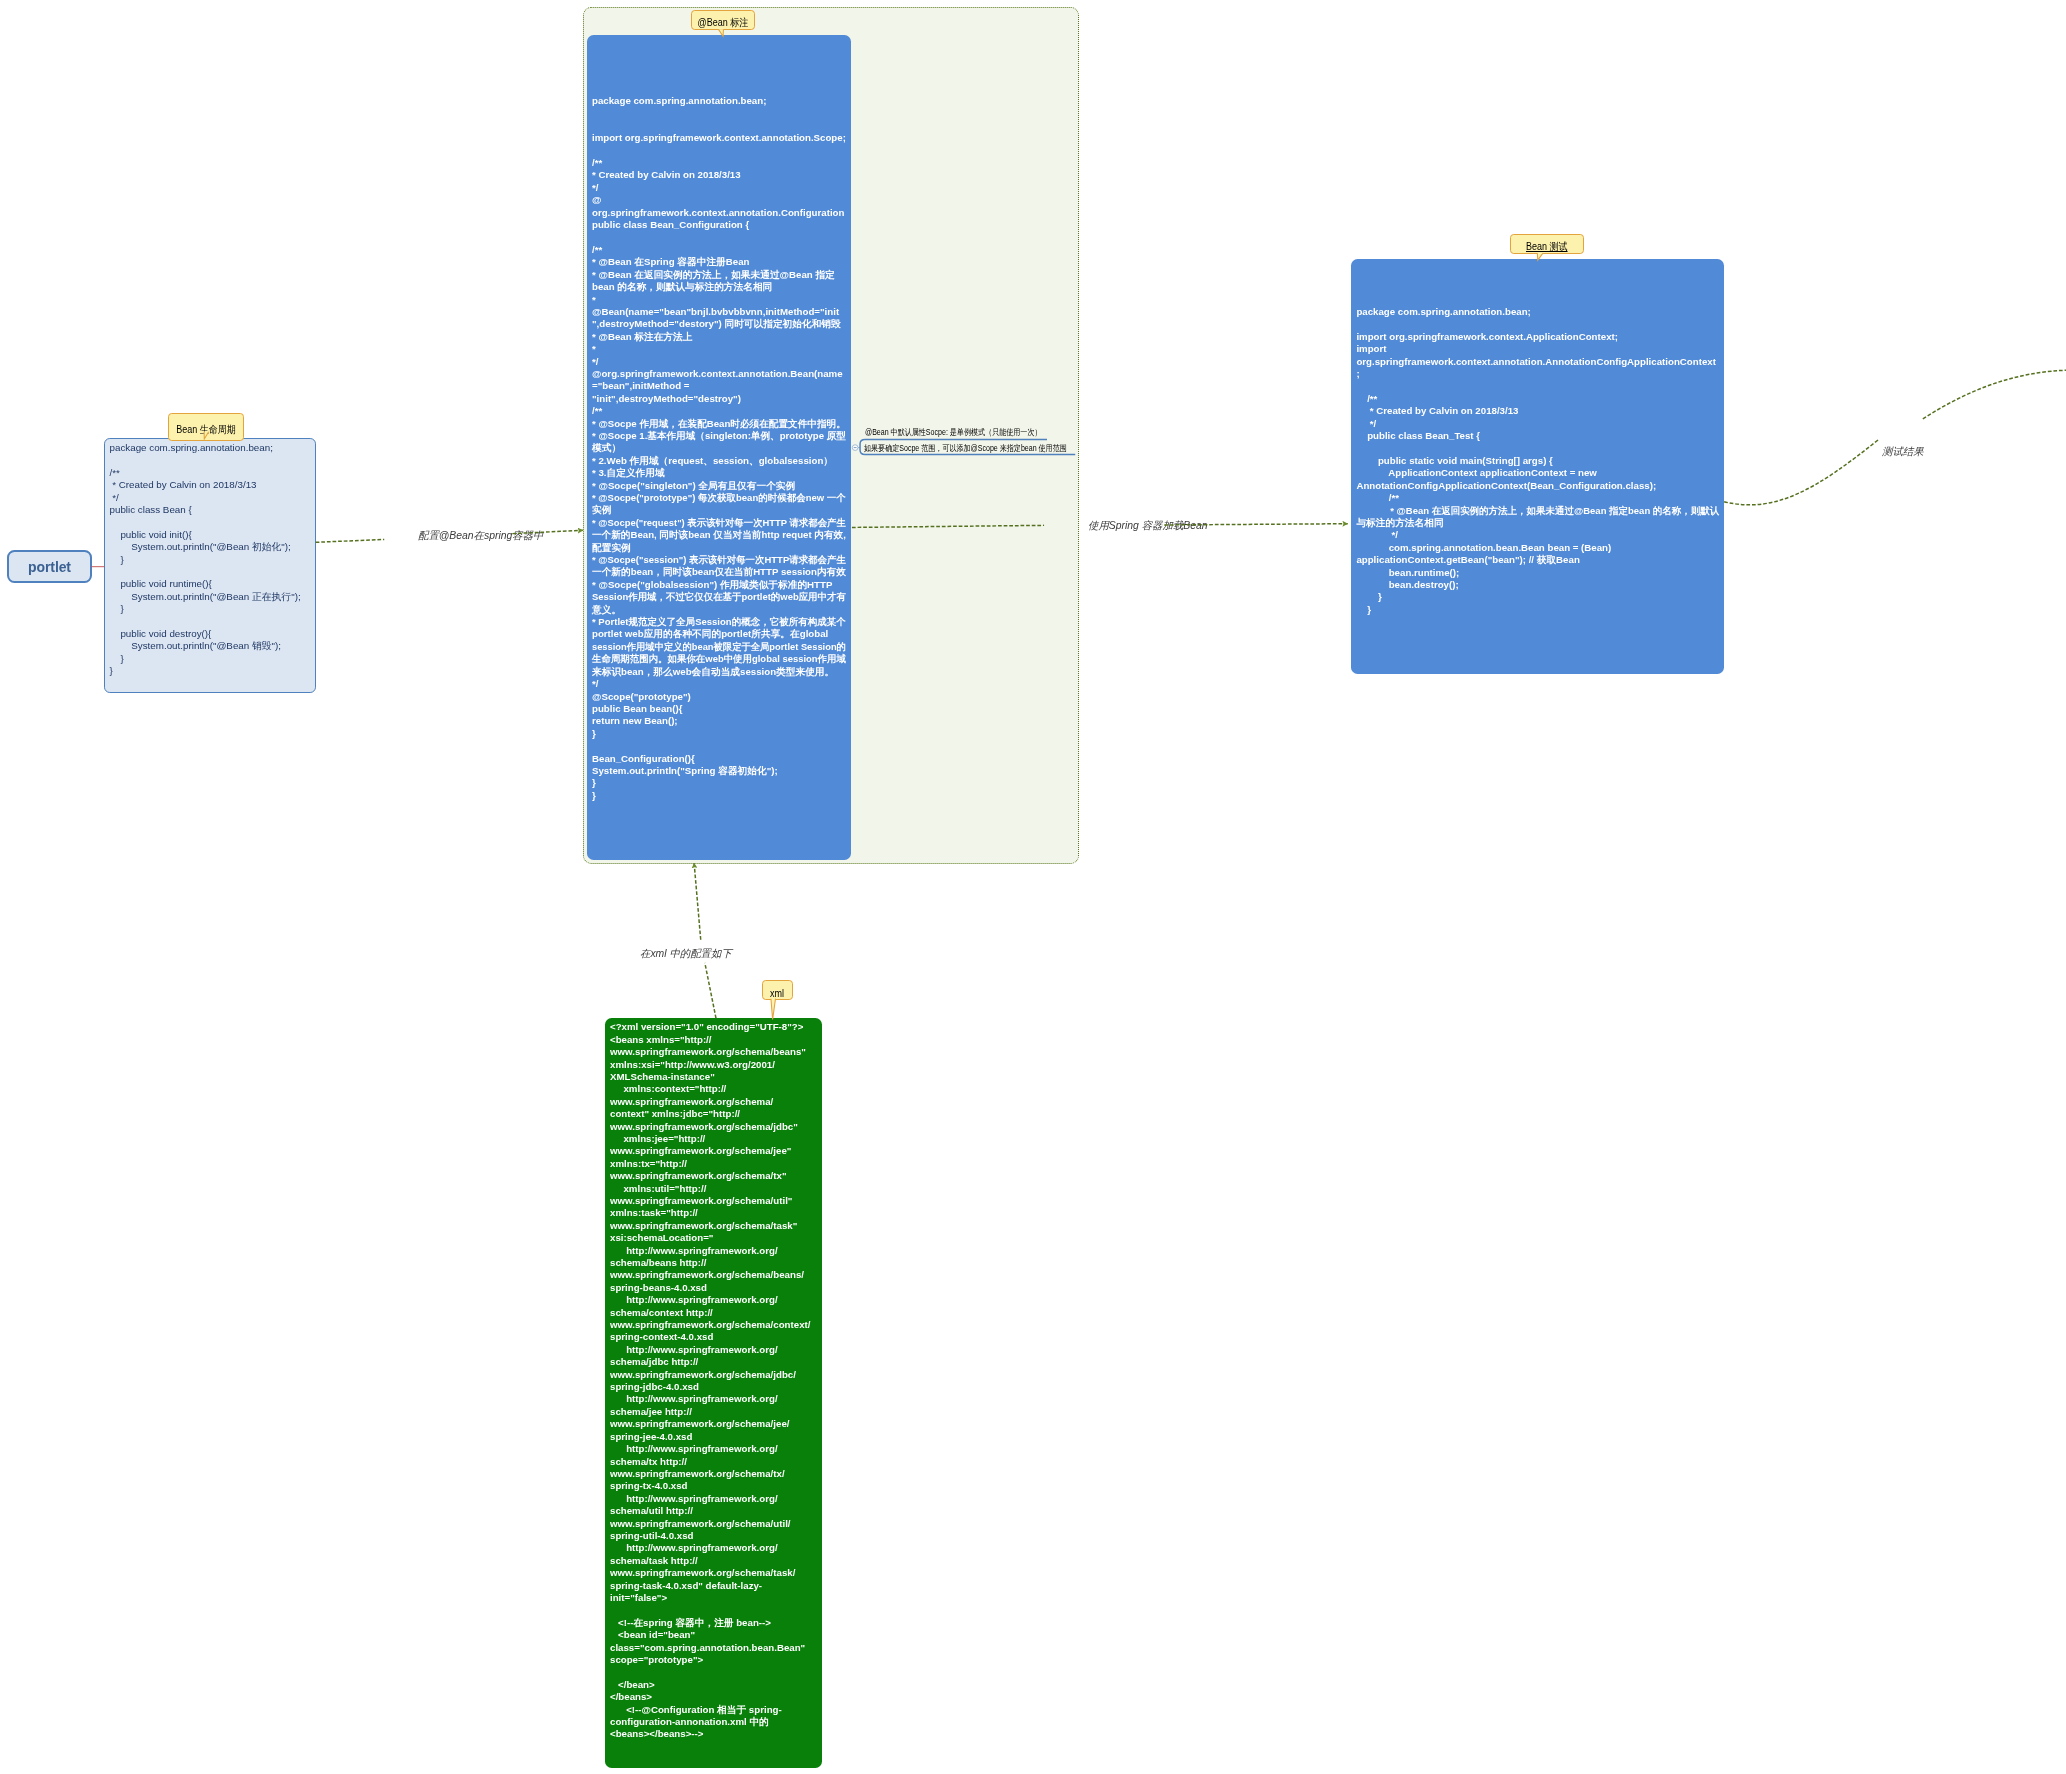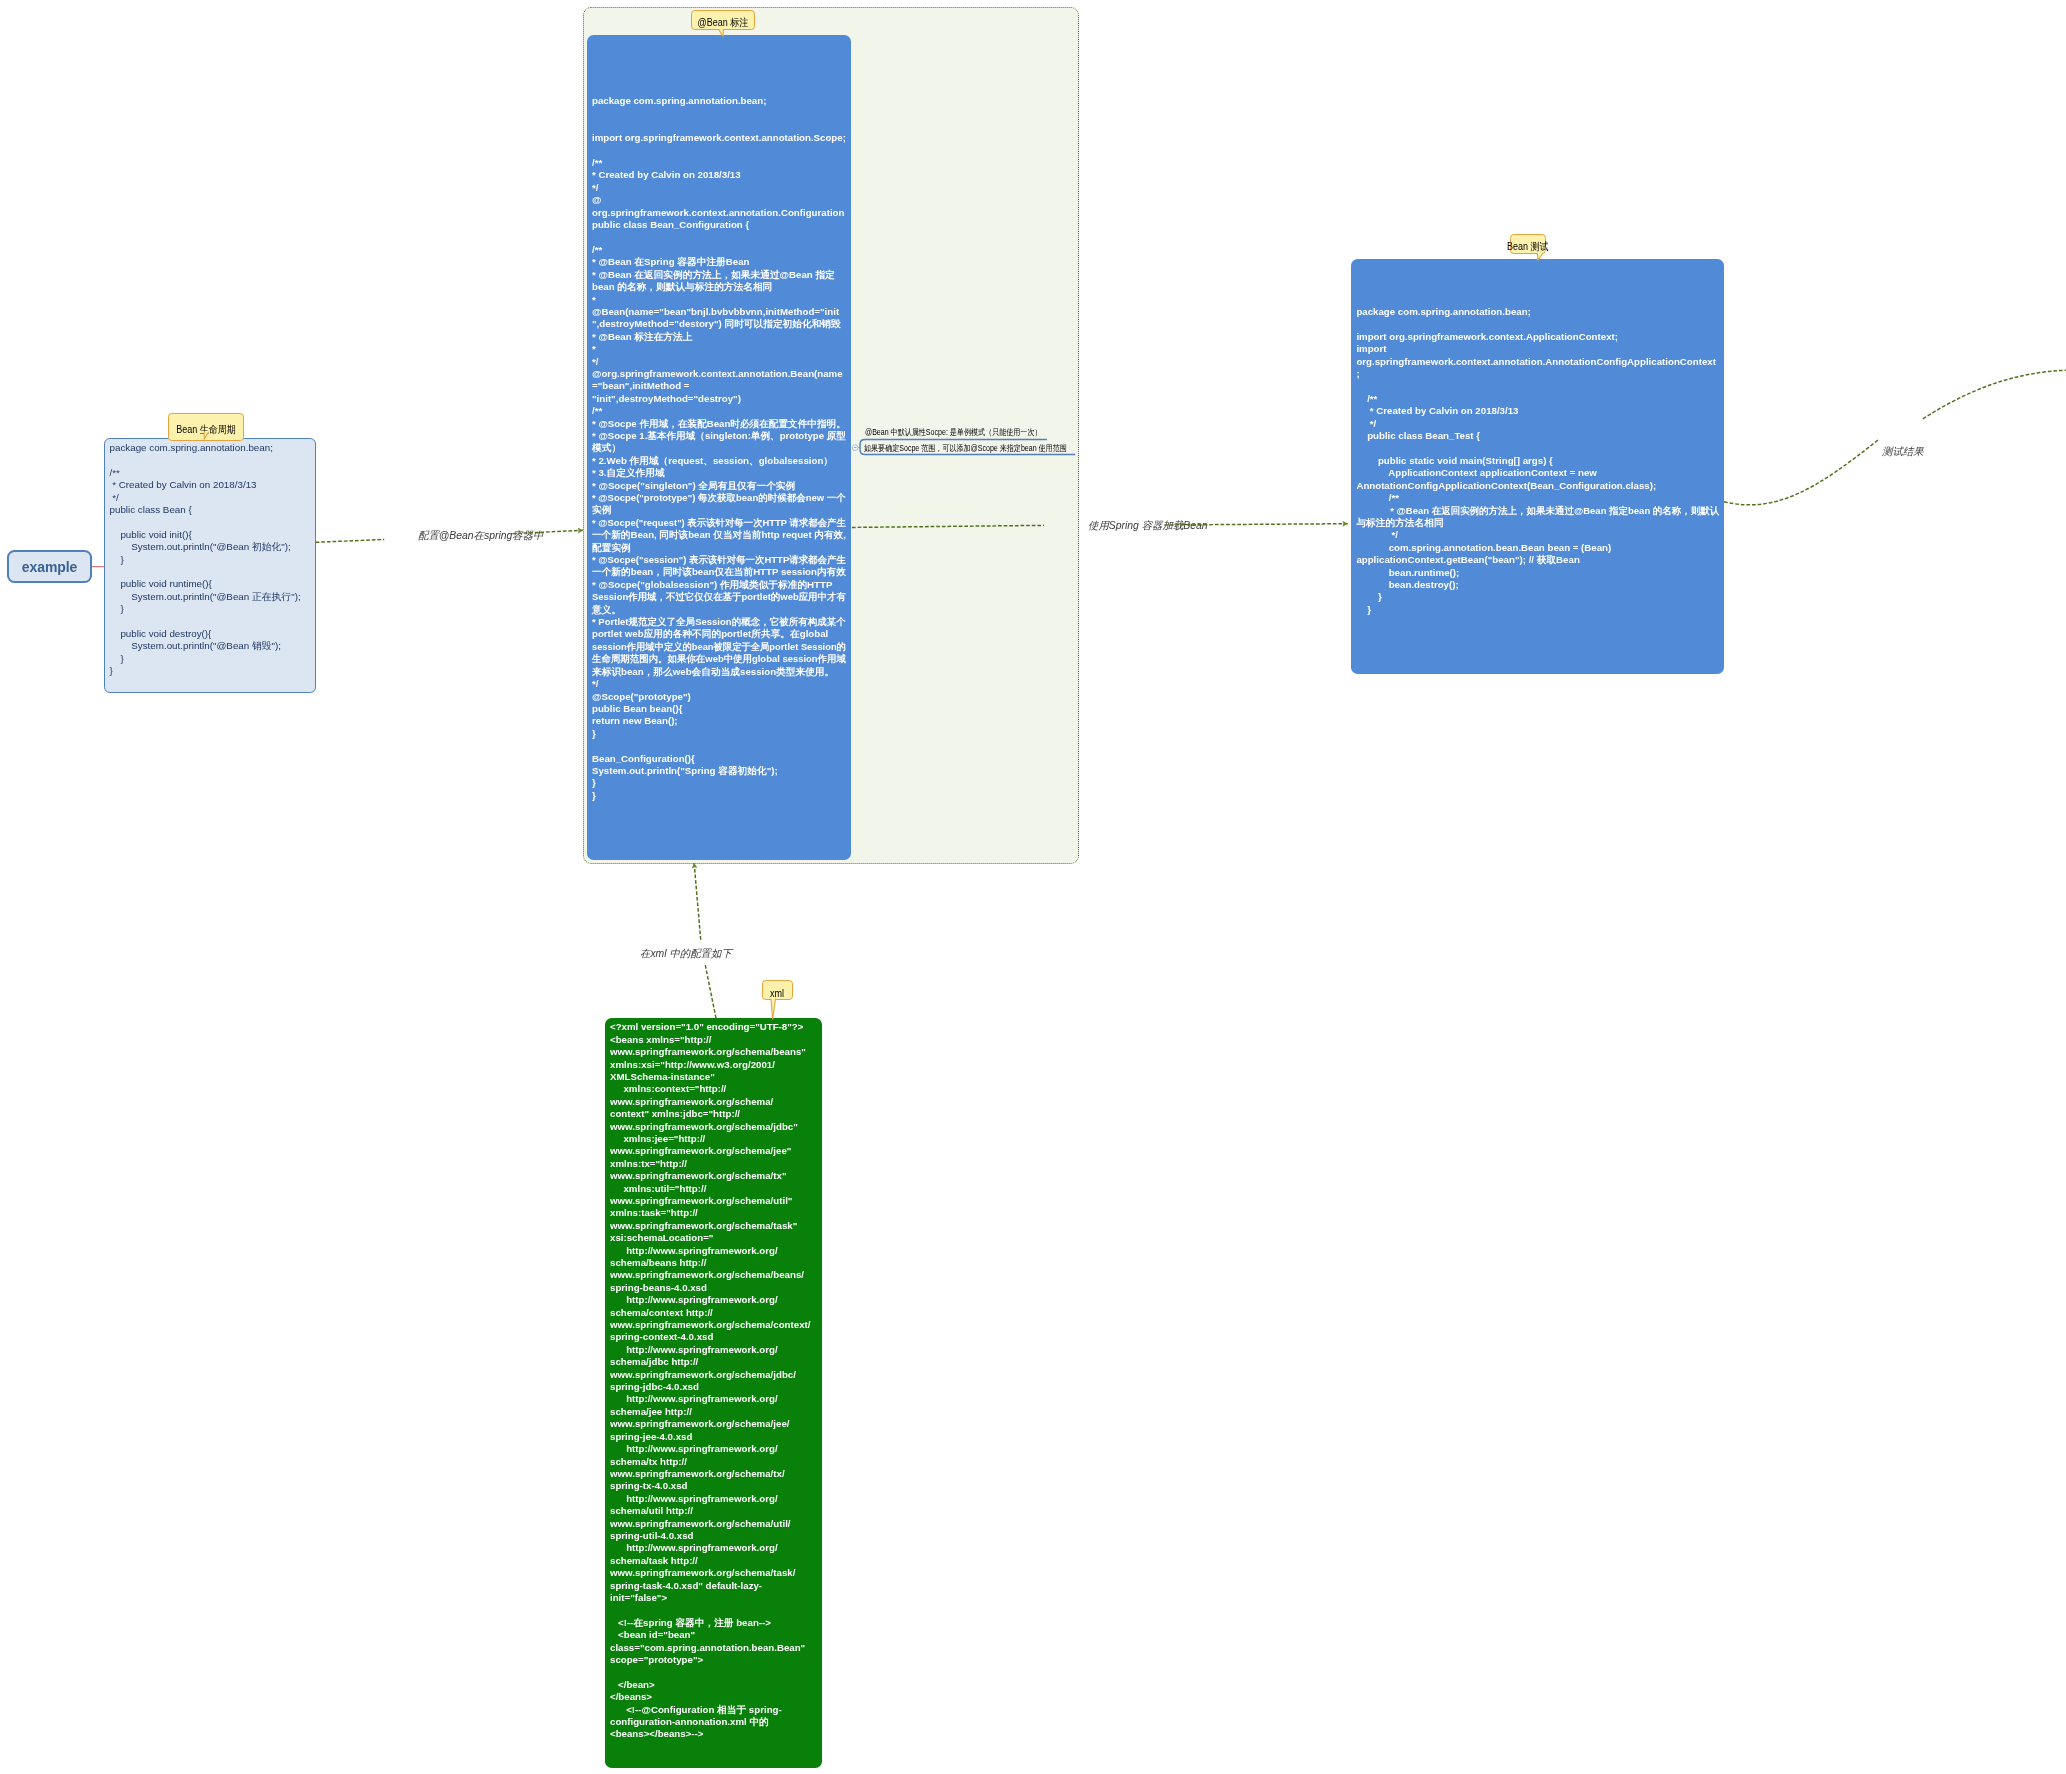--- a/index.html
+++ b/index.html
@@ -60,21 +60,21 @@
  <g stroke="#55711f" stroke-width="3.6" fill="none" stroke-dasharray="9 4.6">
    <path d="M 4173 1214 C 4300 1244 4400 1180 4546 1064"></path>
    <path d="M 4654 1013 C 4760 946 4870 898 5016 895" marker-end="url(#arw)"></path>
  </g>
  <g stroke="#55711f" stroke-width="3.6" fill="none" stroke-dasharray="9 4.6">
    <path d="M 1733 2464 L 1706 2330"></path>
    <path d="M 1696 2274 L 1680 2088" marker-end="url(#arw)"></path>
  </g>
 </svg>
 <div class="abs root-topic" style="left:7px;top:550px;width:85px;height:33px;">
-    <span>example</span>
+    <span>portlet</span>
   </div>
 <div class="abs card-light" style="left:104px;top:438px;width:212px;height:255px;">
     <div class="code" style="position:absolute;left:4.5px;top:2.9px;font-size:9.8px;line-height:12.4px;"><span class="ln"><i>package com.spring.annotation.bean;</i></span><span class="ln"><i></i></span><span class="ln"><i>/**</i></span><span class="ln"><i> * Created by Calvin on 2018/3/13</i></span><span class="ln"><i> */</i></span><span class="ln"><i>public class Bean {</i></span><span class="ln"><i></i></span><span class="ln"><i>    public void init(){</i></span><span class="ln cjk"><i>        System.out.println("@Bean 初始化");</i></span><span class="ln"><i>    }</i></span><span class="ln"><i></i></span><span class="ln"><i>    public void runtime(){</i></span><span class="ln cjk"><i>        System.out.println("@Bean 正在执行");</i></span><span class="ln"><i>    }</i></span><span class="ln"><i></i></span><span class="ln"><i>    public void destroy(){</i></span><span class="ln cjk"><i>        System.out.println("@Bean 销毁");</i></span><span class="ln"><i>    }</i></span><span class="ln"><i>}</i></span></div>
   </div>
 <div class="abs badge" style="left:168px;top:413px;width:76px;height:28px;">
     <span>Bean 生命周期</span>
   </div>
 <svg class="conn" width="2455" height="1775" viewBox="0 0 5942 4295">
     <path d="M 494 1044 L 505 1044 L 494.5 1062 Z" fill="#fdf2ad" stroke="none"></path>
     <path d="M 494 1044.6 L 494.5 1062 L 505 1044.6" fill="none" stroke="#e3a43d" stroke-width="2.6" stroke-linejoin="miter"></path>
@@ -97,21 +97,21 @@
      <path d="M 31 45 L 476 45" stroke="#4e81bd" stroke-width="3.6" fill="none"></path>
      <path d="M 31 82 L 545 82" stroke="#4e81bd" stroke-width="3.6" fill="none"></path>
      <path d="M 31 45 Q 19 45 19 56 L 19 71 Q 19 82 31 82" stroke="#4e81bd" stroke-width="3.6" fill="none"></path>
      <circle cx="7" cy="65" r="7" fill="#fbfcf8" stroke="#8aa9cc" stroke-width="1.8"></circle>
      <line x1="3.5" y1="65" x2="10.5" y2="65" stroke="#5a7fa8" stroke-width="1.8"></line>
   </svg>
 </div>
 <div class="abs card-blue" style="left:1351px;top:259px;width:373px;height:415px;">
     <div class="code b" style="position:absolute;left:5.4px;top:47px;font-size:9.7px;line-height:12.4px;"><span class="ln"><i>package com.spring.annotation.bean;</i></span><span class="ln"><i></i></span><span class="ln"><i>import org.springframework.context.ApplicationContext;</i></span><span class="ln"><i>import</i></span><span class="ln"><i>org.springframework.context.annotation.AnnotationConfigApplicationContext</i></span><span class="ln"><i>;</i></span><span class="ln"><i></i></span><span class="ln"><i>    /**</i></span><span class="ln"><i>     * Created by Calvin on 2018/3/13</i></span><span class="ln"><i>     */</i></span><span class="ln"><i>    public class Bean_Test {</i></span><span class="ln"><i></i></span><span class="ln"><i>        public static void main(String[] args) {</i></span><span class="ln"><i>            ApplicationContext applicationContext = new</i></span><span class="ln"><i>AnnotationConfigApplicationContext(Bean_Configuration.class);</i></span><span class="ln"><i>            /**</i></span><span class="ln cjk"><i style="transform: scaleX(0.979273); transform-origin: left center;">             * @Bean 在返回实例的方法上，如果未通过@Bean 指定bean 的名称，则默认</i></span><span class="ln cjk"><i>与标注的方法名相同</i></span><span class="ln"><i>             */</i></span><span class="ln"><i>            com.spring.annotation.bean.Bean bean = (Bean)</i></span><span class="ln cjk"><i>applicationContext.getBean("bean"); // 获取Bean</i></span><span class="ln"><i>            bean.runtime();</i></span><span class="ln"><i>            bean.destroy();</i></span><span class="ln"><i>        }</i></span><span class="ln"><i>    }</i></span></div>
   </div>
-<div class="abs badge" style="left:1510px;top:234px;width:36px;height:20px;">
+<div class="abs badge" style="left:1510px;top:234px;width:74px;height:20px;text-decoration:underline;">
     <span>Bean 测试</span>
   </div>
 <svg class="conn" width="2455" height="1775" viewBox="0 0 5942 4295">
     <path d="M 3721 612 L 3734 612 L 3722 629 Z" fill="#fdf2ad" stroke="none"></path>
     <path d="M 3721 612.6 L 3722 629 L 3734 612.6" fill="none" stroke="#e3a43d" stroke-width="2.6" stroke-linejoin="miter"></path>
   </svg>
 
 <svg class="conn" width="2455" height="1775" viewBox="0 0 5942 4295">
     <path d="M 5474 817 L 5487 817 L 5476 834 Z" fill="#fdf2ad" stroke="none"></path>
     <path d="M 5474 817.6 L 5476 834 L 5487 817.6" fill="none" stroke="#e3a43d" stroke-width="2.6" stroke-linejoin="miter"></path>

